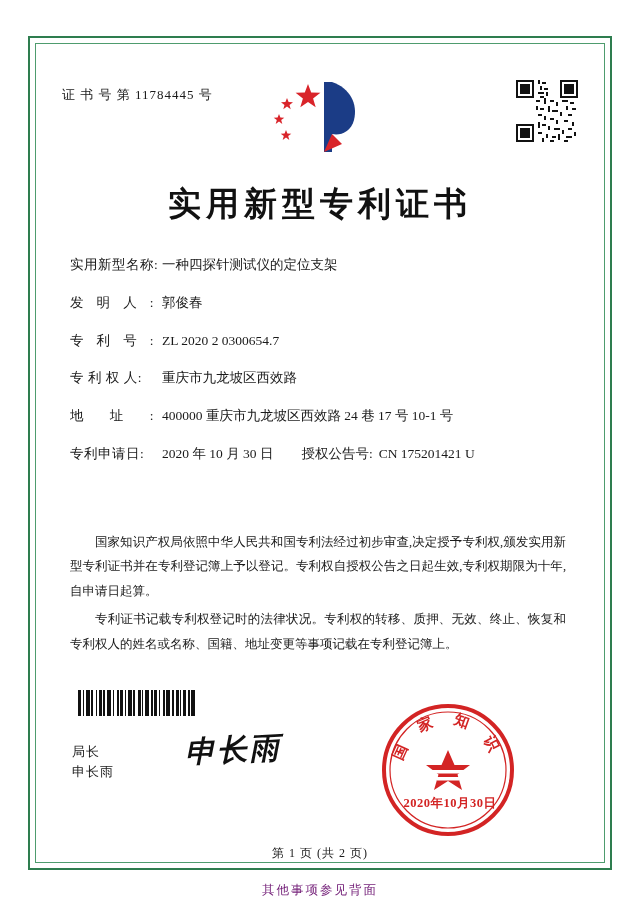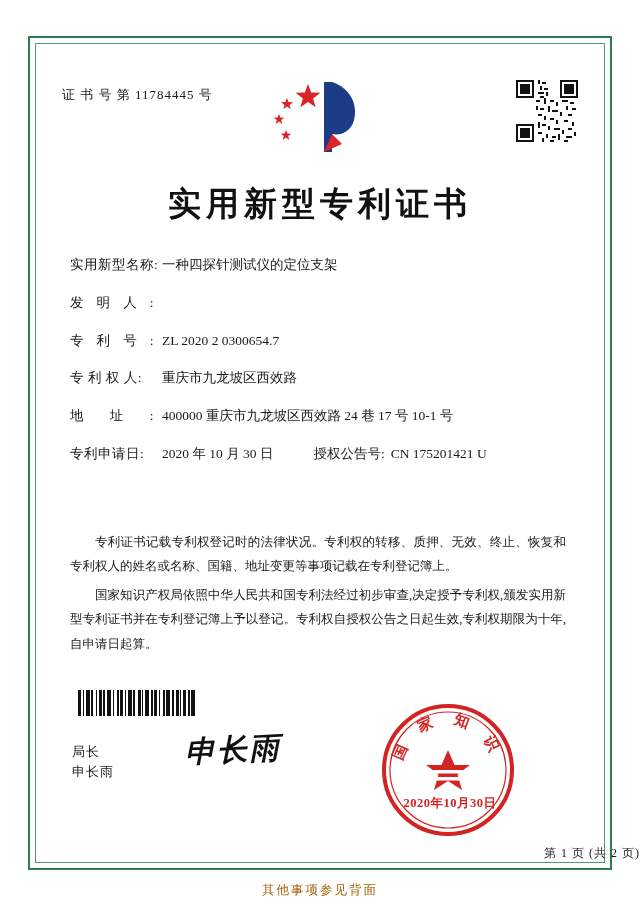--- a/index.html
+++ b/index.html
@@ -97,21 +97,21 @@
     display: flex;
     justify-content: space-between;
     padding-right: 8px;
   }
   .field-value {
     flex: 1 1 auto;
     white-space: nowrap;
   }
   .field-row .second-label {
     flex: 0 0 auto;
-    margin-left: 40px;
+    margin-left: 28px;
     white-space: nowrap;
   }
   .field-row .second-value {
     flex: 0 0 auto;
     margin-left: 6px;
     white-space: nowrap;
   }
 
   
   .paragraphs {
@@ -176,32 +176,32 @@
     color: #d32424;
     font-weight: bold;
     letter-spacing: 0.5px;
   }
 
   
   .page-no {
     position: absolute;
     left: 0; right: 0;
     top: 845px;
-    text-align: right;
+    text-align: center;
     font-size: 12px;
     letter-spacing: 1px;
   }
   .footnote {
     position: absolute;
     left: 0; right: 0;
     top: 882px;
     text-align: center;
     font-size: 12.5px;
     letter-spacing: 2px;
-    color: #a16207;
+    color: #701a75;
   }
 </style>
 </head>
 <body>
 
 <div class="page">
 
   <div class="frame-outer"></div>
   <div class="frame-inner"></div>
 
@@ -291,20 +291,21 @@
       <div class="field-value">一种四探针测试仪的定位支架</div>
     </div>
 
     <div class="field-row">
       <div class="field-label spread">
         <span>发</span>
         <span>明</span>
         <span>人</span>
         <span>:</span>
       </div>
+      <div class="field-value">郭俊春</div>
     </div>
 
     <div class="field-row">
       <div class="field-label spread">
         <span>专</span>
         <span>利</span>
         <span>号</span>
         <span>:</span>
       </div>
       <div class="field-value">ZL 2020 2 0300654.7</div>
@@ -328,22 +329,22 @@
     <div class="field-row">
       <div class="field-label">专利申请日:</div>
       <div class="field-value" style="flex:0 0 auto;">2020 年 10 月 30 日</div>
       <div class="second-label">授权公告号:</div>
       <div class="second-value">CN 175201421 U</div>
     </div>
 
   </div>
 
   <div class="paragraphs">
+    <p>国家知识产权局依照中华人民共和国专利法经过初步审查,决定授予专利权,颁发实用新型专利证书并在专利登记簿上予以登记。专利权自授权公告之日起生效,专利权期限为十年,自申请日起算。</p>
     <p>专利证书记载专利权登记时的法律状况。专利权的转移、质押、无效、终止、恢复和专利权人的姓名或名称、国籍、地址变更等事项记载在专利登记簿上。</p>
-    <p>国家知识产权局依照中华人民共和国专利法经过初步审查,决定授予专利权,颁发实用新型专利证书并在专利登记簿上予以登记。专利权自授权公告之日起生效,专利权期限为十年,自申请日起算。</p>
   </div>
 
   <div class="barcode">
     <i style="width:3px"></i>
       <i style="width:2px;background:#fff"></i>
     <i style="width:1px"></i>
       <i style="width:2px;background:#fff"></i>
     <i style="width:4px"></i>
       <i style="width:1px;background:#fff"></i>
     <i style="width:2px"></i>

